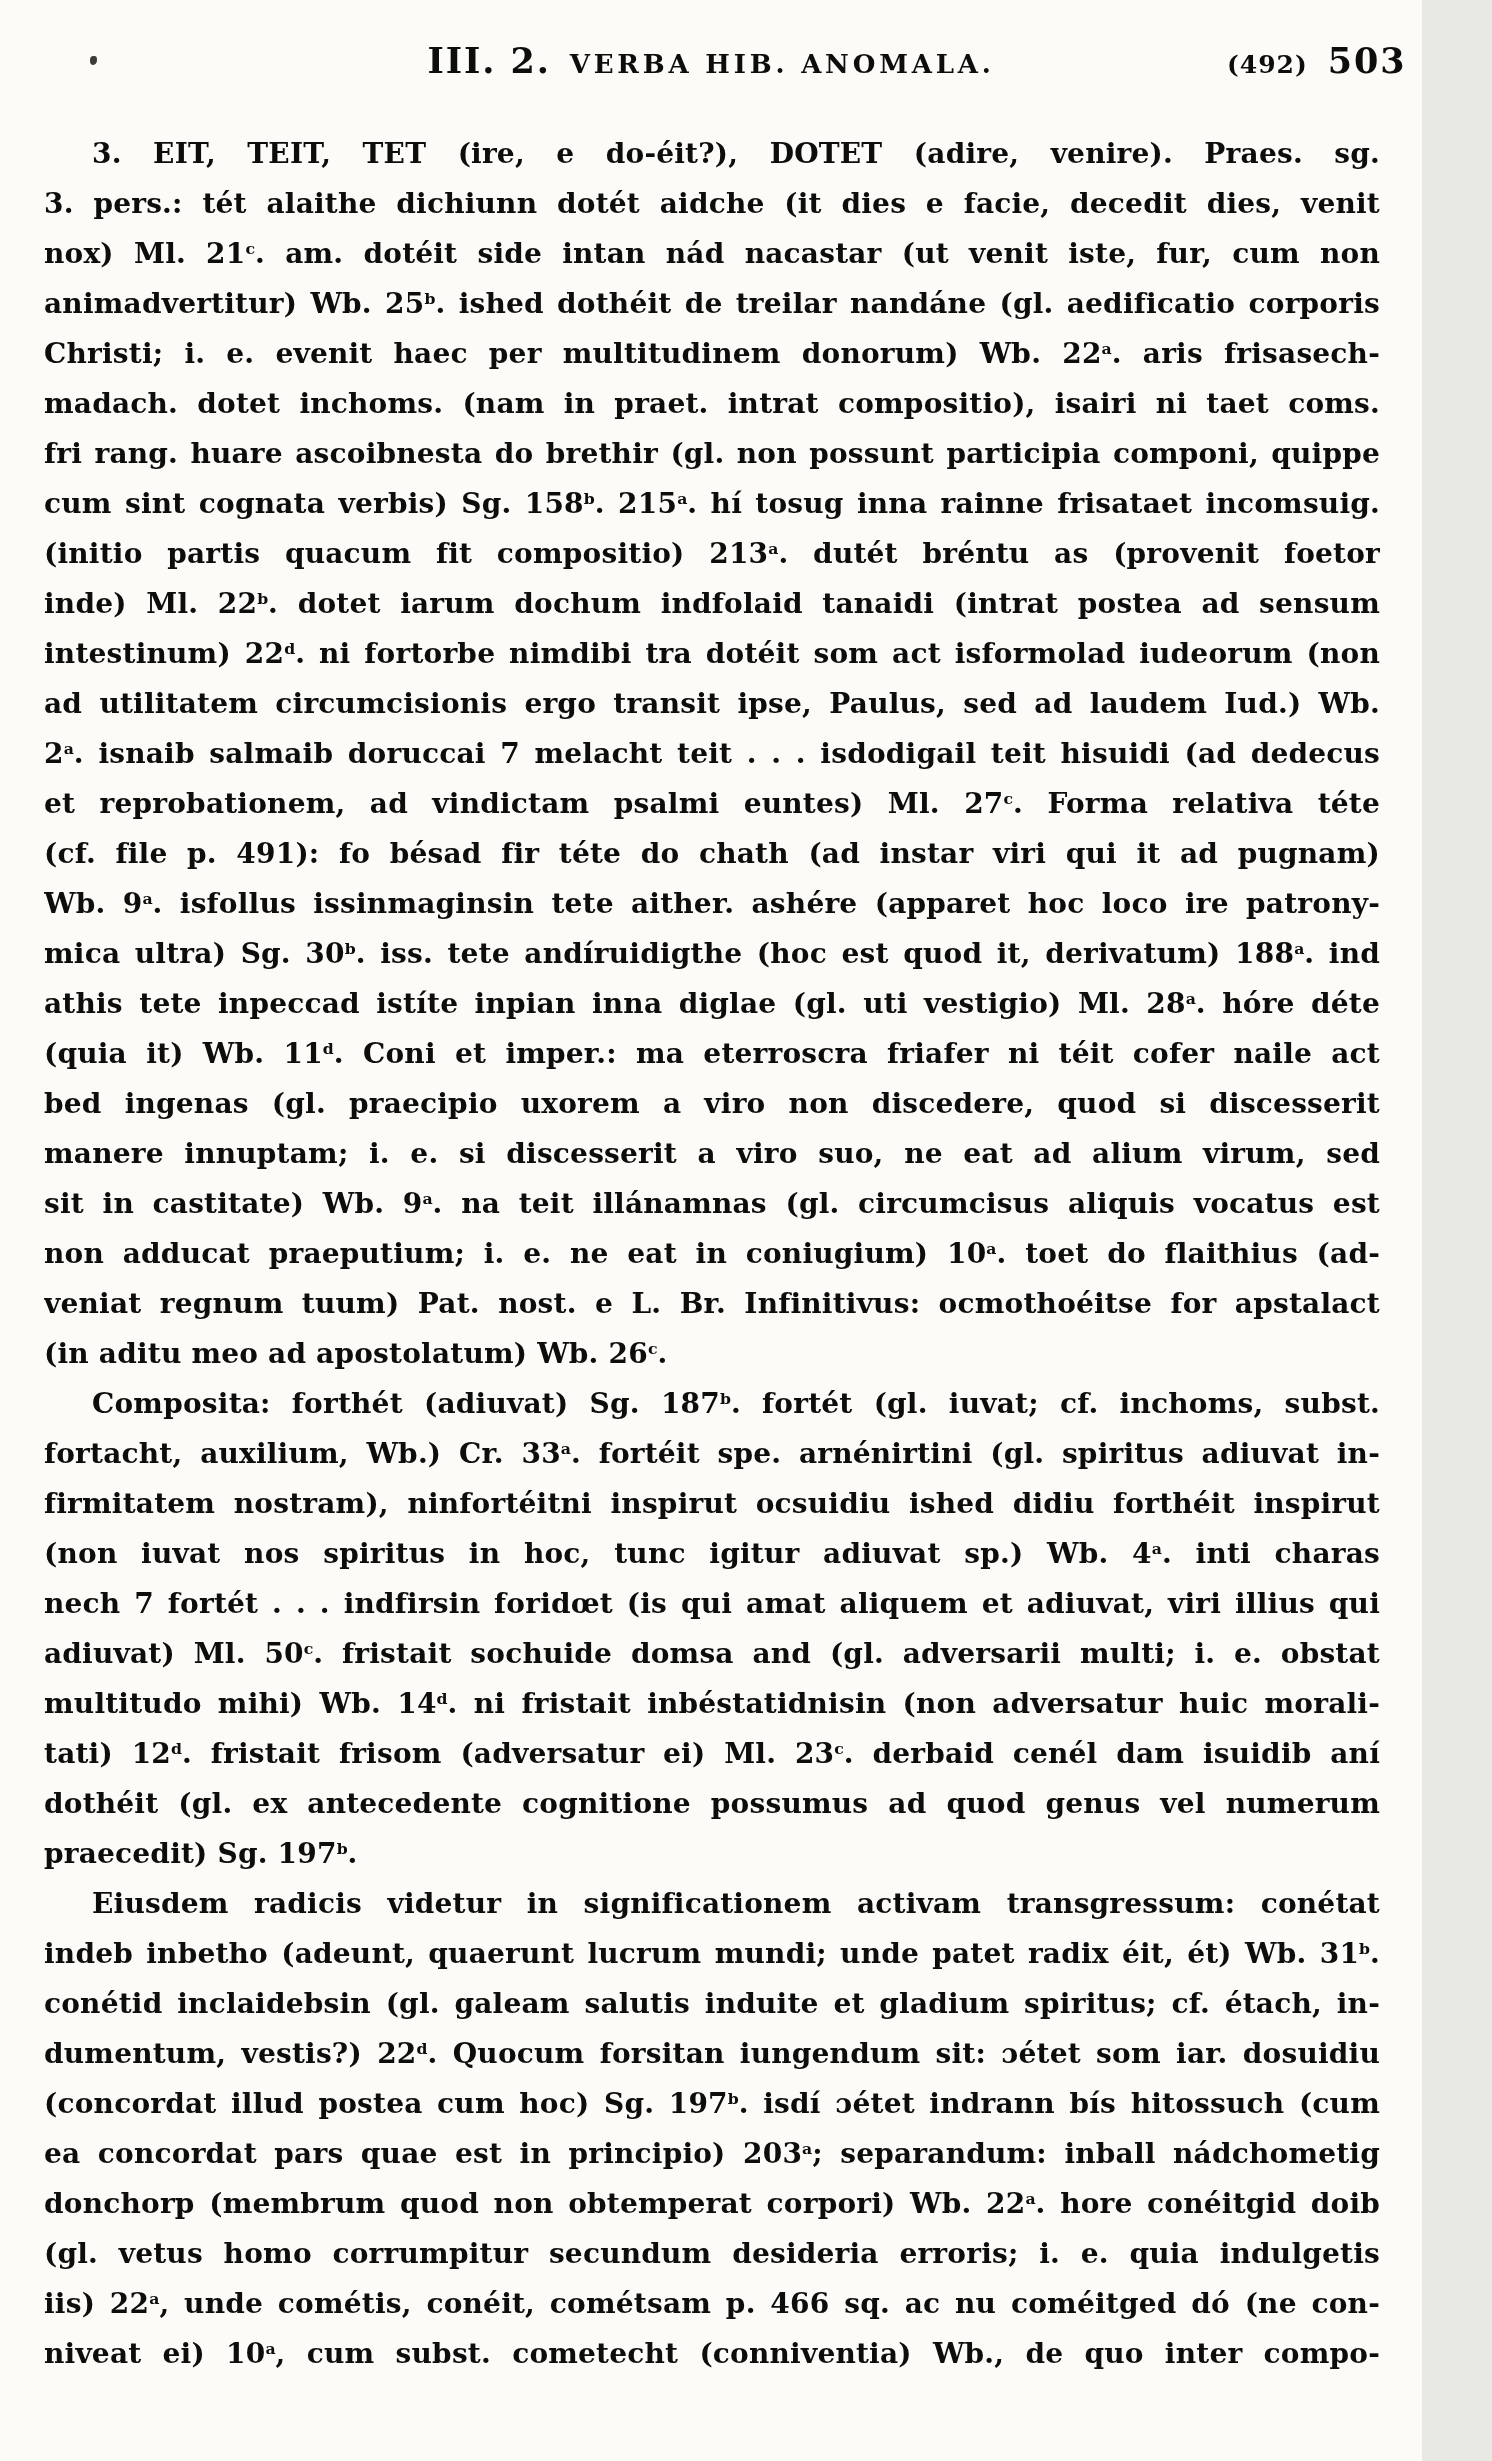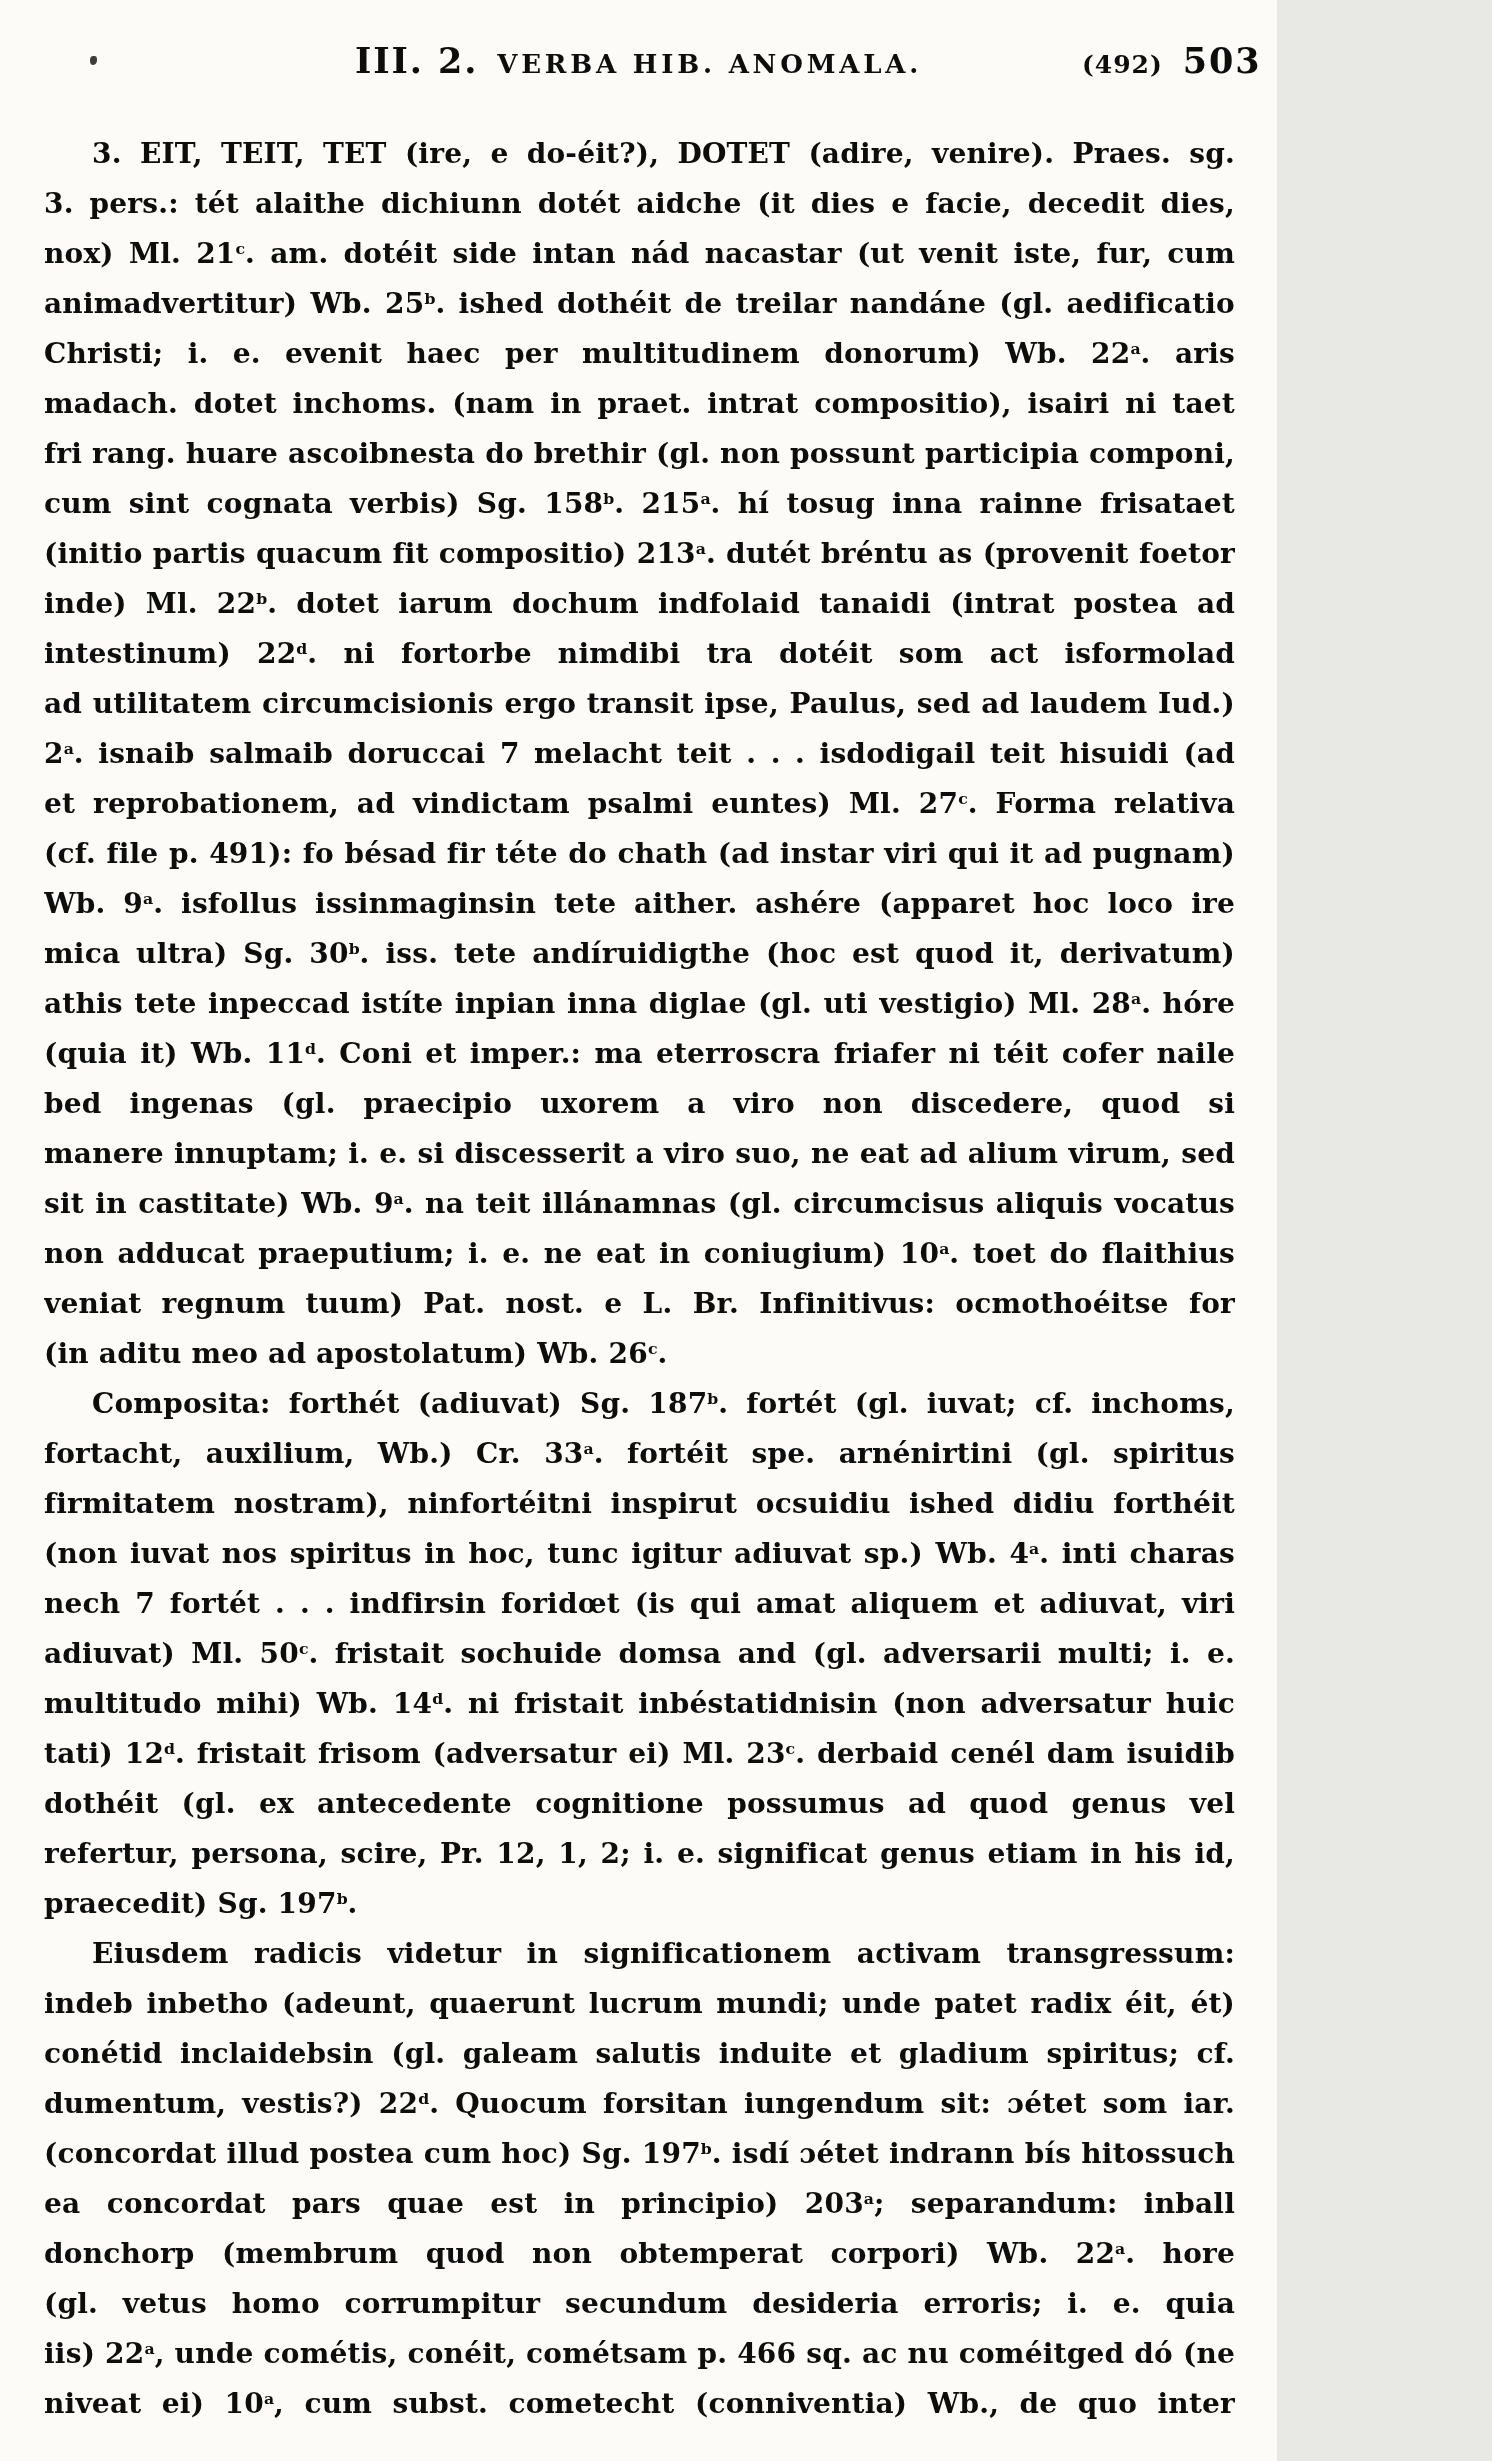--- a/index.html
+++ b/index.html
@@ -2,21 +2,21 @@
 <html style="--paper: #fcfbf7; --ink: #0d0d0c;"><head>
 <meta charset="utf-8">
 <style>
   :root{
     --paper:#fcfbf7;
     --ink:#0d0d0c;
   }
   html,body{margin:0;padding:0;background:#e8e8e4;}
   .page{
     position:relative;
-    width:1277px;height:2461px;
+    width:1422px;height:2461px;
     background:var(--paper);
     color:var(--ink);
     font-family:"DejaVu Serif", serif;
     overflow:hidden;
     box-sizing:border-box;
   }
   .speck{
     position:absolute;left:90px;top:56px;width:6.7px;height:8.6px;
     background:#1a1a18;border-radius:50% 40% 55% 50%;opacity:.85;
   }
@@ -89,21 +89,20 @@
       <div class="line noj"><span class="seg-r">(in aditu meo ad apostolatum) Wb. 26</span><sup class="seg-s">c</sup><span class="seg-r">.</span></div>
       <div class="line ind"><span class="seg-r">Composita: </span><span class="seg-i">forthét </span><span class="seg-r">(adiuvat) Sg. 187</span><sup class="seg-s">b</sup><span class="seg-r">. </span><span class="seg-i">fortét </span><span class="seg-r">(gl. iuvat; cf. </span><span class="seg-i">inchoms</span><span class="seg-r">, subst.</span></div>
       <div class="line"><span class="seg-i">fortacht</span><span class="seg-r">, auxilium, Wb.) Cr. 33</span><sup class="seg-s">a</sup><span class="seg-r">. </span><span class="seg-i">fortéit spe. arnénirtini </span><span class="seg-r">(gl. spiritus adiuvat in-</span></div>
       <div class="line"><span class="seg-r">firmitatem nostram), </span><span class="seg-i">ninfortéitni inspirut ocsuidiu ished didiu forthéit inspirut</span></div>
       <div class="line"><span class="seg-r">(non iuvat nos spiritus in hoc, tunc igitur adiuvat sp.) Wb. 4</span><sup class="seg-s">a</sup><span class="seg-r">. </span><span class="seg-i">inti charas</span></div>
       <div class="line"><span class="seg-i">nech 7 fortét . . . indfirsin foridœt </span><span class="seg-r">(is qui amat aliquem et adiuvat, viri illius qui</span></div>
       <div class="line"><span class="seg-r">adiuvat) Ml. 50</span><sup class="seg-s">c</sup><span class="seg-r">. </span><span class="seg-i">fristait sochuide domsa and </span><span class="seg-r">(gl. adversarii multi; i. e. obstat</span></div>
       <div class="line"><span class="seg-r">multitudo mihi) Wb. 14</span><sup class="seg-s">d</sup><span class="seg-r">. </span><span class="seg-i">ni fristait inbéstatidnisin </span><span class="seg-r">(non adversatur huic morali-</span></div>
       <div class="line"><span class="seg-r">tati) 12</span><sup class="seg-s">d</sup><span class="seg-r">. </span><span class="seg-i">fristait frisom </span><span class="seg-r">(adversatur ei) Ml. 23</span><sup class="seg-s">c</sup><span class="seg-r">. </span><span class="seg-i">derbaid cenél dam isuidib aní</span></div>
       <div class="line"><span class="seg-i">dothéit </span><span class="seg-r">(gl. ex antecedente cognitione possumus ad quod genus vel numerum</span></div>
-      <div class="line"><span class="seg-r">refertur, persona, scire, Pr. 12, 1, 2; i. e. significat genus etiam in his id, quod</span></div>
       <div class="line noj"><span class="seg-r">praecedit) Sg. 197</span><sup class="seg-s">b</sup><span class="seg-r">.</span></div>
       <div class="line ind"><span class="seg-r">Eiusdem radicis videtur in significationem activam transgressum: </span><span class="seg-i">conétat</span></div>
       <div class="line"><span class="seg-i">indeb inbetho </span><span class="seg-r">(adeunt, quaerunt lucrum mundi; unde patet radix </span><span class="seg-i">éit, ét</span><span class="seg-r">) Wb. 31</span><sup class="seg-s">b</sup><span class="seg-r">.</span></div>
       <div class="line"><span class="seg-i">conétid inclaidebsin </span><span class="seg-r">(gl. galeam salutis induite et gladium spiritus; cf. </span><span class="seg-i">étach</span><span class="seg-r">, in-</span></div>
       <div class="line"><span class="seg-r">dumentum, vestis?) 22</span><sup class="seg-s">d</sup><span class="seg-r">. Quocum forsitan iungendum sit: </span><span class="seg-i">ɔétet som iar. dosuidiu</span></div>
       <div class="line"><span class="seg-r">(concordat illud postea cum hoc) Sg. 197</span><sup class="seg-s">b</sup><span class="seg-r">. </span><span class="seg-i">isdí ɔétet indrann bís hitossuch </span><span class="seg-r">(cum</span></div>
       <div class="line"><span class="seg-r">ea concordat pars quae est in principio) 203</span><sup class="seg-s">a</sup><span class="seg-r">; separandum: </span><span class="seg-i">inball nádchometig</span></div>
       <div class="line"><span class="seg-i">donchorp </span><span class="seg-r">(membrum quod non obtemperat corpori) Wb. 22</span><sup class="seg-s">a</sup><span class="seg-r">. </span><span class="seg-i">hore conéitgid doib</span></div>
       <div class="line"><span class="seg-r">(gl. vetus homo corrumpitur secundum desideria erroris; i. e. quia indulgetis</span></div>
       <div class="line"><span class="seg-r">iis) 22</span><sup class="seg-s">a</sup><span class="seg-r">, unde </span><span class="seg-i">cométis, conéit, cométsam </span><span class="seg-r">p. 466 sq. ac </span><span class="seg-i">nu coméitged dó </span><span class="seg-r">(ne con-</span></div>

